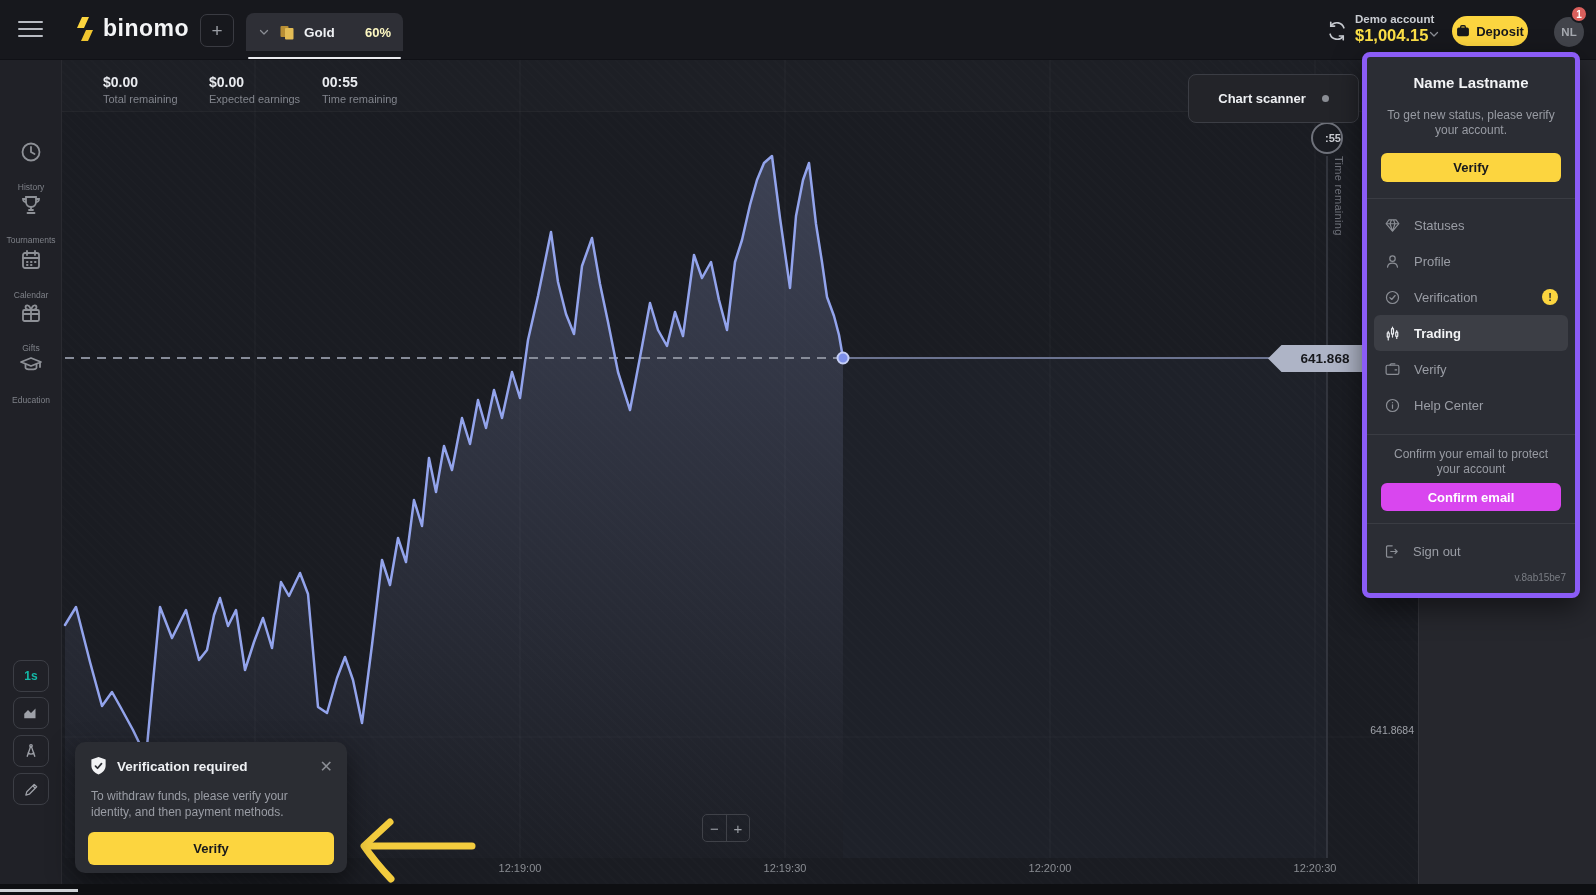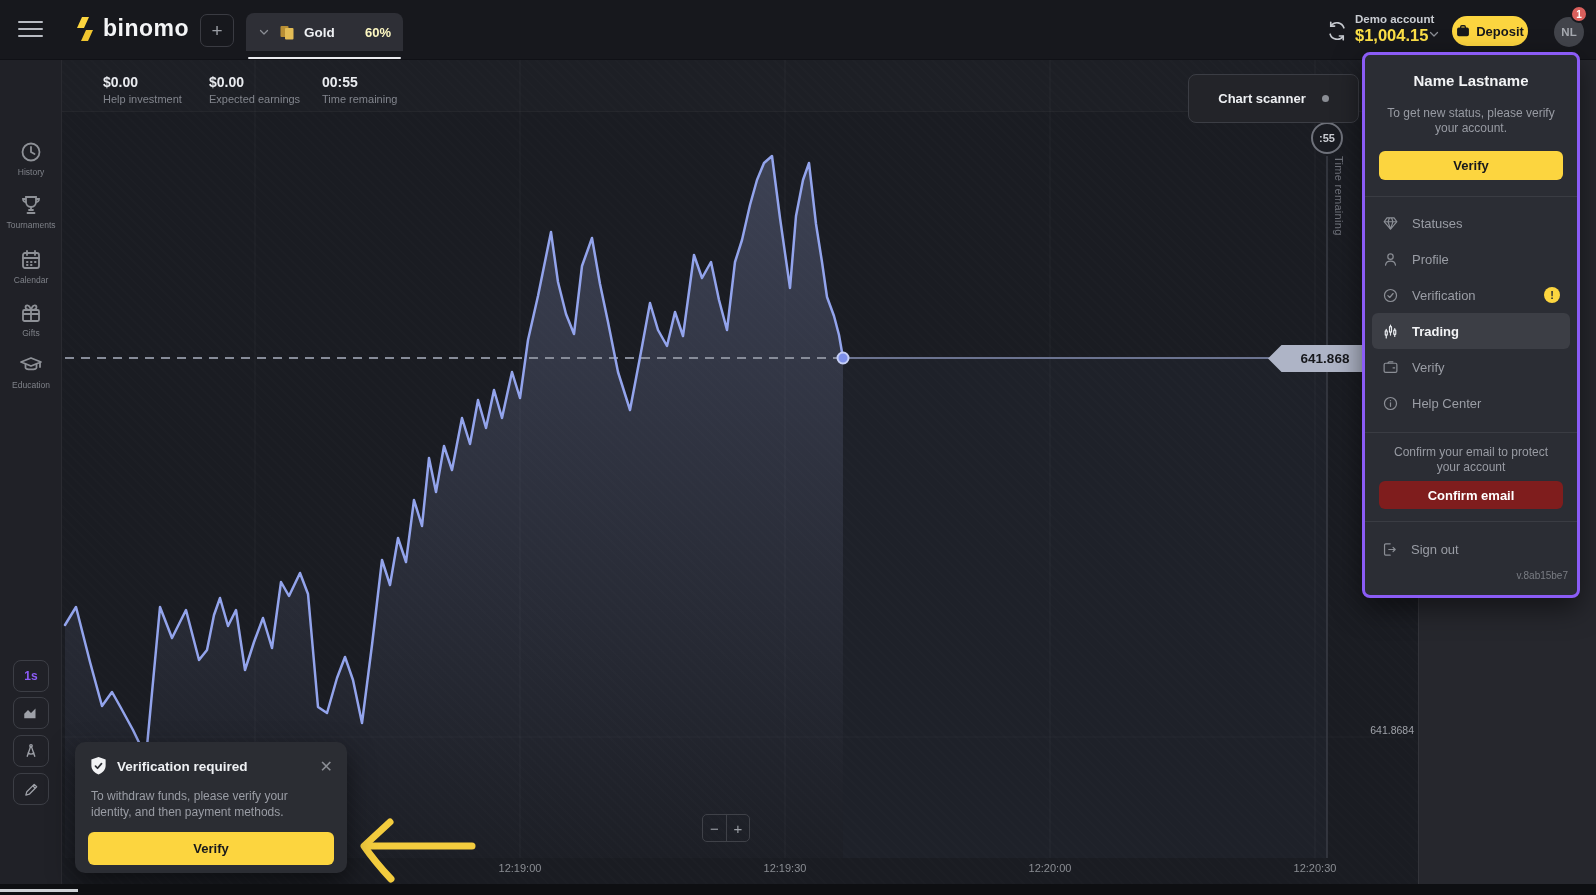--- a/index.html
+++ b/index.html
@@ -34,76 +34,76 @@
     display:flex; align-items:center; justify-content:center; cursor:pointer; }
   .avatar-badge { position:absolute; left:1570px; top:5px; width:18px; height:18px; border-radius:50%;
     background:#d95f5c; border:2px solid #17181d; color:#fff; font-size:10px; font-weight:bold;
     display:flex; align-items:center; justify-content:center; }
 
   
   .sidebar { position:absolute; left:0; top:60px; width:62px; height:824px; background:#202127;
     border-right:1px solid #2a2b31; z-index:20; }
   .side-item { position:absolute; left:0; width:62px; text-align:center; cursor:pointer; }
   .side-item svg { display:block; margin:0 auto; }
-  .side-label { display:block; margin-top:3px; font-size:8.5px; color:#7e8188; }
+  .side-label { display:block; margin-top:18px; font-size:8.5px; color:#7e8188; }
   .tool-btn { position:absolute; left:13px; width:36px; height:32px; border:1px solid #3c3e45; border-radius:8px;
-    display:flex; align-items:center; justify-content:center; color:#8b5cf6; font-size:12px; font-weight:bold; cursor:pointer; }
+    display:flex; align-items:center; justify-content:center; color:#14b8a6; font-size:12px; font-weight:bold; cursor:pointer; }
   .help-btn { position:absolute; left:14px; top:830px; width:35px; height:35px; border-radius:50%;
     background:#e4615e; color:#fff; font-size:15px; font-weight:bold;
     display:flex; align-items:center; justify-content:center; cursor:pointer; }
 
   
   .chart-area { position:absolute; left:62px; top:60px; width:1356px; height:824px; background:#1a1c22;
     background-image:repeating-linear-gradient(45deg, rgba(255,255,255,0.007) 0 2px, transparent 2px 7px); }
   .info-band { position:absolute; left:62px; top:60px; width:1356px; height:52px; background:rgba(255,255,255,0.015);
     border-bottom:1px solid rgba(255,255,255,0.03); }
   .info-group { position:absolute; top:74px; }
   .info-value { color:#e9ebef; font-size:14px; font-weight:bold; }
   .info-label { color:#82858d; font-size:11px; margin-top:3px; }
   .chart-svg { position:absolute; left:62px; top:60px; }
   .scanner-btn { position:absolute; left:1188px; top:74px; width:171px; height:49px; background:#232429;
     border:1px solid #3b3d44; border-radius:8px; display:flex; align-items:center; justify-content:center; gap:16px;
     color:#eef0f3; font-size:13px; font-weight:bold; cursor:pointer; z-index:5; }
   .scanner-dot { width:7px; height:7px; border-radius:50%; background:#8a8d94; }
   .timer-circle { position:absolute; left:1311px; top:122px; width:32px; height:32px; border-radius:50%;
     border:2px solid #6e717a; background:#1a1c22; color:#caccd2; font-size:11px; font-weight:bold;
-    display:flex; align-items:center; justify-content:center; z-index:4; }
+    display:flex; align-items:center; justify-content:flex-end; z-index:4; }
   .time-remaining-vert { position:absolute; left:1333px; top:156px; writing-mode:vertical-rl;
     color:#6e717a; font-size:11px; letter-spacing:.3px; }
   .price-tag { position:absolute; left:1268px; top:345px; width:104px; height:27px; background:#aeb4c6;
     clip-path:polygon(0 50%, 13% 0, 100% 0, 100% 100%, 13% 100%);
     color:#17181c; font-size:13.5px; font-weight:bold; line-height:27px; text-align:center; padding-left:10px; z-index:6; }
   .axis-price { position:absolute; left:1330px; top:724px; width:84px; text-align:right;
     color:#9fa2a9; font-size:10.5px; }
   .time-label { position:absolute; top:862px; width:70px; margin-left:-35px; text-align:center;
     color:#8a8d93; font-size:11px; }
   .zoom-ctl { position:absolute; left:702px; top:814px; display:flex; border:1px solid #3f4148; border-radius:5px; overflow:hidden; }
   .zoom-btn { width:23px; height:26px; display:flex; align-items:center; justify-content:center;
     color:#9da0a7; font-size:15px; cursor:pointer; }
   .zoom-btn + .zoom-btn { border-left:1px solid #3f4148; }
 
   
   .right-strip { position:absolute; left:1418px; top:60px; width:178px; height:824px; background:#26272d;
     border-left:1px solid #33343a; z-index:3; }
   .panel { position:absolute; left:1362px; top:52px; width:218px; height:546px; background:#2b2d34;
-    border:3px solid #8b5cf6; border-radius:8px; box-shadow:0 10px 28px rgba(0,0,0,.5); z-index:40; }
+    border:5px solid #8b5cf6; border-radius:8px; box-shadow:0 10px 28px rgba(0,0,0,.5); z-index:40; }
   .panel-title { margin-top:17px; text-align:center; color:#f2f3f5; font-size:15px; font-weight:bold; }
   .panel-sub { margin:17px 20px 0; text-align:center; color:#989ba3; font-size:12px; line-height:15px; }
   .btn { display:flex; align-items:center; justify-content:center; border-radius:6px; cursor:pointer;
     font-size:13px; font-weight:bold; }
   .btn-verify-panel { margin:15px 14px 0; height:29px; background:#fcd53f; color:#17181c; }
   .p-divider { margin-top:16px; border-top:1px solid #3a3c43; }
   .menu { padding:8px 7px 0; }
   .menu-row { height:36px; display:flex; align-items:center; gap:13px; padding:0 10px; border-radius:6px;
     color:#9a9da5; font-size:13px; cursor:pointer; }
   .menu-row.active { background:#3c3e45; color:#f2f3f5; font-weight:bold;border-radius:6px; }
   .menu-badge { margin-left:auto; width:16px; height:16px; border-radius:50%; background:#fcd53f;
     color:#2b2d34; font-size:11px; font-weight:bold; display:flex; align-items:center; justify-content:center; }
   .email-notice { margin:12px 16px 0; text-align:center; color:#989ba3; font-size:12px; line-height:15px; }
-  .btn-confirm { margin:6px 14px 0; height:28px; background:#7f1d1d; color:#fff; }
+  .btn-confirm { margin:6px 14px 0; height:28px; background:#d946ef; color:#fff; }
   .signout-row { margin-top:12px; padding:0 16px; height:30px; display:flex; align-items:center; gap:13px;
     color:#9a9da5; font-size:13px; cursor:pointer; }
   .version { margin-top:6px; padding-right:9px; text-align:right; color:#7a7d84; font-size:10px; }
 
   
   .popup { position:absolute; left:75px; top:742px; width:272px; height:131px; background:#2b2d33;
     border-radius:10px; box-shadow:0 10px 26px rgba(0,0,0,.5); z-index:25; }
   .popup-head { display:flex; align-items:center; gap:9px; padding:14px 14px 0; }
   .popup-title { color:#eef0f3; font-size:13.5px; font-weight:bold; }
   .popup-close { margin-left:auto; color:#8b8e95; font-size:16px; cursor:pointer; line-height:1; }
@@ -145,21 +145,21 @@
     <line x1="1327" y1="156" x2="1327" y2="858" stroke="#3a3d46" stroke-width="1.5"></line>
     <path d="M65,625 L76,607 L90,662 L102,706 L112,692 L121,708 L133,730 L146,757 L160,607 L172,638 L186,610 L199,660 L207,650 L214,615 L220,598 L228,626 L236,610 L245,670 L254,642 L263,618 L272,648 L281,582 L289,596 L300,573 L308,594 L318,707 L327,713 L337,678 L345,657 L353,680 L362,723 L372,645 L382,560 L390,585 L398,538 L406,562 L414,500 L422,526 L429,458 L436,492 L444,446 L452,470 L462,418 L470,444 L478,400 L486,428 L494,390 L502,418 L512,372 L520,398 L528,340 L538,296 L551,232 L558,282 L566,314 L574,334 L582,266 L592,238 L600,284 L608,322 L618,372 L630,410 L641,352 L650,303 L658,330 L667,346 L675,312 L683,336 L694,255 L702,278 L711,262 L719,300 L727,330 L735,262 L742,240 L750,205 L757,180 L764,163 L772,156 L780,218 L786,260 L790,288 L796,216 L803,180 L809,163 L816,224 L822,262 L827,297 L834,316 L839,335 L843,358 L843,858 L65,858 Z" fill="url(#areaGrad)"></path>
     <line x1="65" y1="358" x2="843" y2="358" stroke="#878c99" stroke-width="2" stroke-dasharray="9 7"></line>
     <line x1="843" y1="358" x2="1270" y2="358" stroke="#6b7390" stroke-width="2"></line>
     <path d="M65,625 L76,607 L90,662 L102,706 L112,692 L121,708 L133,730 L146,757 L160,607 L172,638 L186,610 L199,660 L207,650 L214,615 L220,598 L228,626 L236,610 L245,670 L254,642 L263,618 L272,648 L281,582 L289,596 L300,573 L308,594 L318,707 L327,713 L337,678 L345,657 L353,680 L362,723 L372,645 L382,560 L390,585 L398,538 L406,562 L414,500 L422,526 L429,458 L436,492 L444,446 L452,470 L462,418 L470,444 L478,400 L486,428 L494,390 L502,418 L512,372 L520,398 L528,340 L538,296 L551,232 L558,282 L566,314 L574,334 L582,266 L592,238 L600,284 L608,322 L618,372 L630,410 L641,352 L650,303 L658,330 L667,346 L675,312 L683,336 L694,255 L702,278 L711,262 L719,300 L727,330 L735,262 L742,240 L750,205 L757,180 L764,163 L772,156 L780,218 L786,260 L790,288 L796,216 L803,180 L809,163 L816,224 L822,262 L827,297 L834,316 L839,335 L843,358" fill="none" stroke="#93a4ec" stroke-width="2.5" stroke-linejoin="round" stroke-linecap="round"></path>
     <circle cx="843" cy="358" r="5.5" fill="#7d8fe8" stroke="#c6cff5" stroke-width="2"></circle>
   </svg>
 
   <div class="info-group" style="left:103px;">
     <div class="info-value">$0.00</div>
-    <div class="info-label">Help investment</div>
+    <div class="info-label">Total remaining</div>
   </div>
   <div class="info-group" style="left:209px;">
     <div class="info-value">$0.00</div>
     <div class="info-label">Expected earnings</div>
   </div>
   <div class="info-group" style="left:322px;">
     <div class="info-value">00:55</div>
     <div class="info-label">Time remaining</div>
   </div>
 

